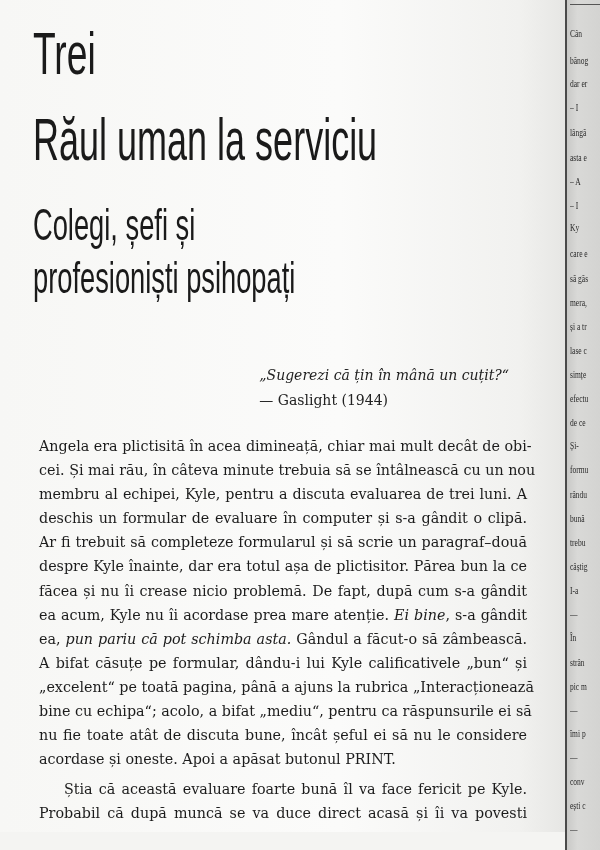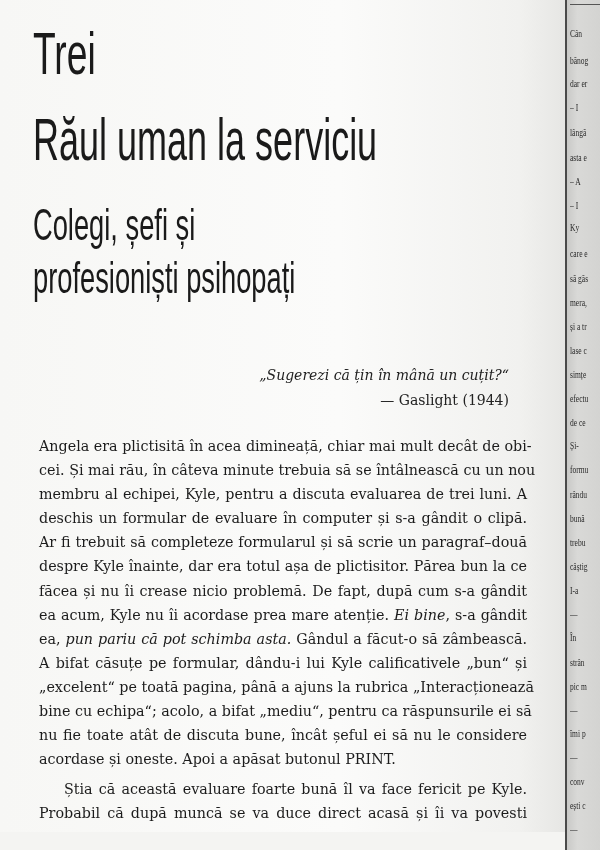--- a/index.html
+++ b/index.html
@@ -28,21 +28,21 @@
   .title {
     position: absolute; left: 33px; font-family: "Liberation Sans", sans-serif;
     color: #1a1a1a; font-weight: normal; transform: scaleX(0.62); transform-origin: left;
     white-space: nowrap; margin: 0; line-height: 1;
   }
   .t1 { top: 24px; font-size: 60px; }
   .t2 { top: 110px; font-size: 60px; transform: scaleX(0.6); }
   .t3 { top: 203px; font-size: 44px; }
   .t4 { top: 256px; font-size: 44px; }
   .epigraph {
-    position: absolute; right: 56px; top: 363px; text-align: right;
+    position: absolute; right: 56px; top: 363px; text-align: left;
     font-family: "DejaVu Serif", serif; font-size: 14px; color: #222; line-height: 25px;
   }
   .epigraph .quote { font-style: italic; }
   .body-text {
     position: absolute; left: 33px; top: 428px; width: 500px;
     font-family: "DejaVu Serif", serif; font-size: 14.3px; line-height: 24.1px; color: #1c1c1c;
     text-align: justify;
   }
   .body-text p { margin: 6px; }
   .body-text .line { display: block; text-align: justify; text-align-last: justify; white-space: nowrap; }

